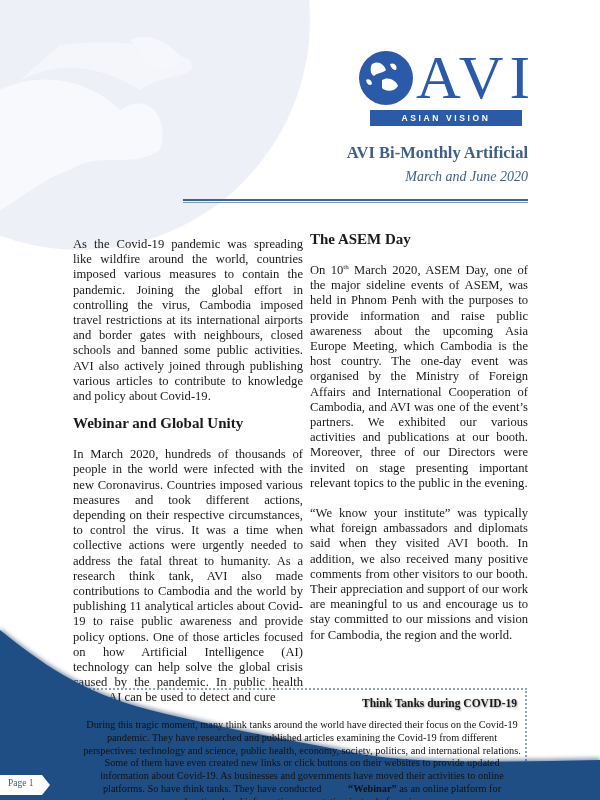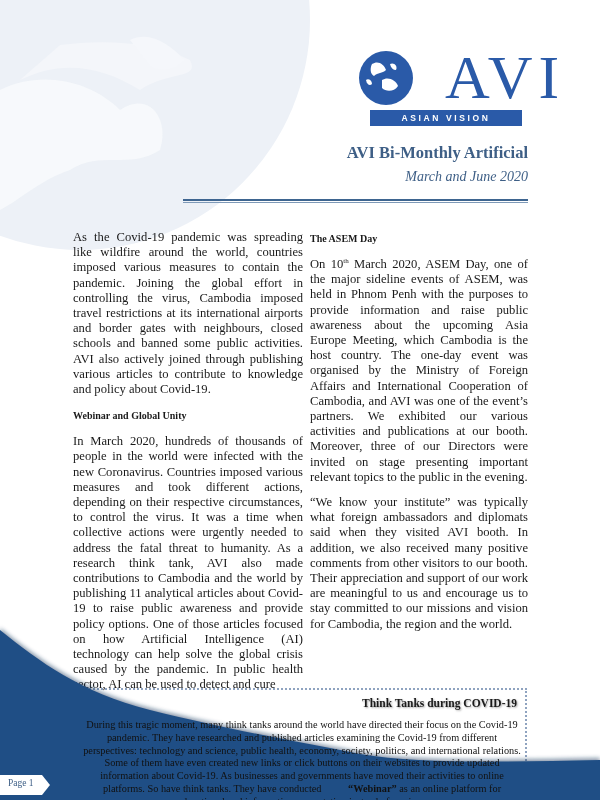--- a/index.html
+++ b/index.html
@@ -2,33 +2,33 @@
 <html><head>
 <meta charset="utf-8">
 <style>
   html, body { margin:0; padding:0; }
   body { width:600px; height:800px; position:relative; overflow:hidden; background:#ffffff;
          font-family:"Liberation Serif", "DejaVu Serif", serif; color:#1a1a1a; }
   .bg-globe { position:absolute; left:0; top:0; width:600px; height:800px; z-index:0; }
   .logo { position:absolute; left:358px; top:50px; width:170px; height:80px; z-index:2; }
   .logo-globe { position:absolute; left:0; top:0; width:56px; height:56px; }
   .logo-letters { position:absolute; left:58px; top:-6px; font-family:"Liberation Serif", serif;
-                  font-size:62px; color:#2a5aa8; letter-spacing:6px; line-height:66px;margin-left:29px; }
+                  font-size:62px; color:#2a5aa8; letter-spacing:6px; line-height:66px; }
   .logo-band { position:absolute; left:12px; top:60px; width:152px; height:16px; background:#2a5aa8;
                color:#ffffff; font-family:"Liberation Sans", sans-serif; font-size:8.5px; font-weight:bold;
                letter-spacing:2.6px; text-align:center; line-height:16px; }
   .nl-title { position:absolute; right:72px; top:143px; font-size:16.5px; font-weight:bold; color:#3e5f86; z-index:2; }
   .nl-date { position:absolute; right:72px; top:169px; font-size:14px; font-style:italic; color:#3e5f86; z-index:2; }
   .rule { position:absolute; left:183px; top:199px; width:345px; height:4px; z-index:2;
           border-top:2px solid #3e6590; border-bottom:1px solid #7f9ab8; box-sizing:border-box; }
   .col { position:absolute; z-index:2; font-size:12.6px; line-height:15.2px; text-align:justify; }
   .col-left { left:73px; top:222px; width:230px; }
   .col-right { left:310px; top:222px; width:218px; }
-  .col p { margin:8px 0 10px 0; }
-  .col h2 { margin:8px 0 9px 0; font-size:10px; font-weight:bold; line-height:18px; }
+  .col p { margin:15px 0 10px 0; }
+  .col h2 { margin:8px 0 9px 0; font-size:15px; font-weight:bold; line-height:18px; }
   sup { font-size:7px; line-height:0; }
   .box { position:absolute; left:65px; top:688px; width:462px; height:112px; z-index:3;
          border-top:2px dotted #8fa3c0; border-right:2px dotted #8fa3c0; box-sizing:border-box; }
   .box-title { position:absolute; right:10px; top:9px; font-size:11.5px; font-weight:bold; color:#1a1a1a;
                text-shadow:1px 1px 2px rgba(0,0,0,0.35); }
   .box-text { position:absolute; left:14px; top:31px; width:446px; font-size:10.3px; line-height:12.8px;
               text-align:center; color:#111; }
   .box-text b { font-weight:bold;margin-left:24px; }
   .wave { position:absolute; left:0; top:0; width:600px; height:800px; z-index:4; pointer-events:none; }
   .box-text-wrap { position:absolute; left:0; top:0; width:600px; height:712px; z-index:5; pointer-events:none; }

